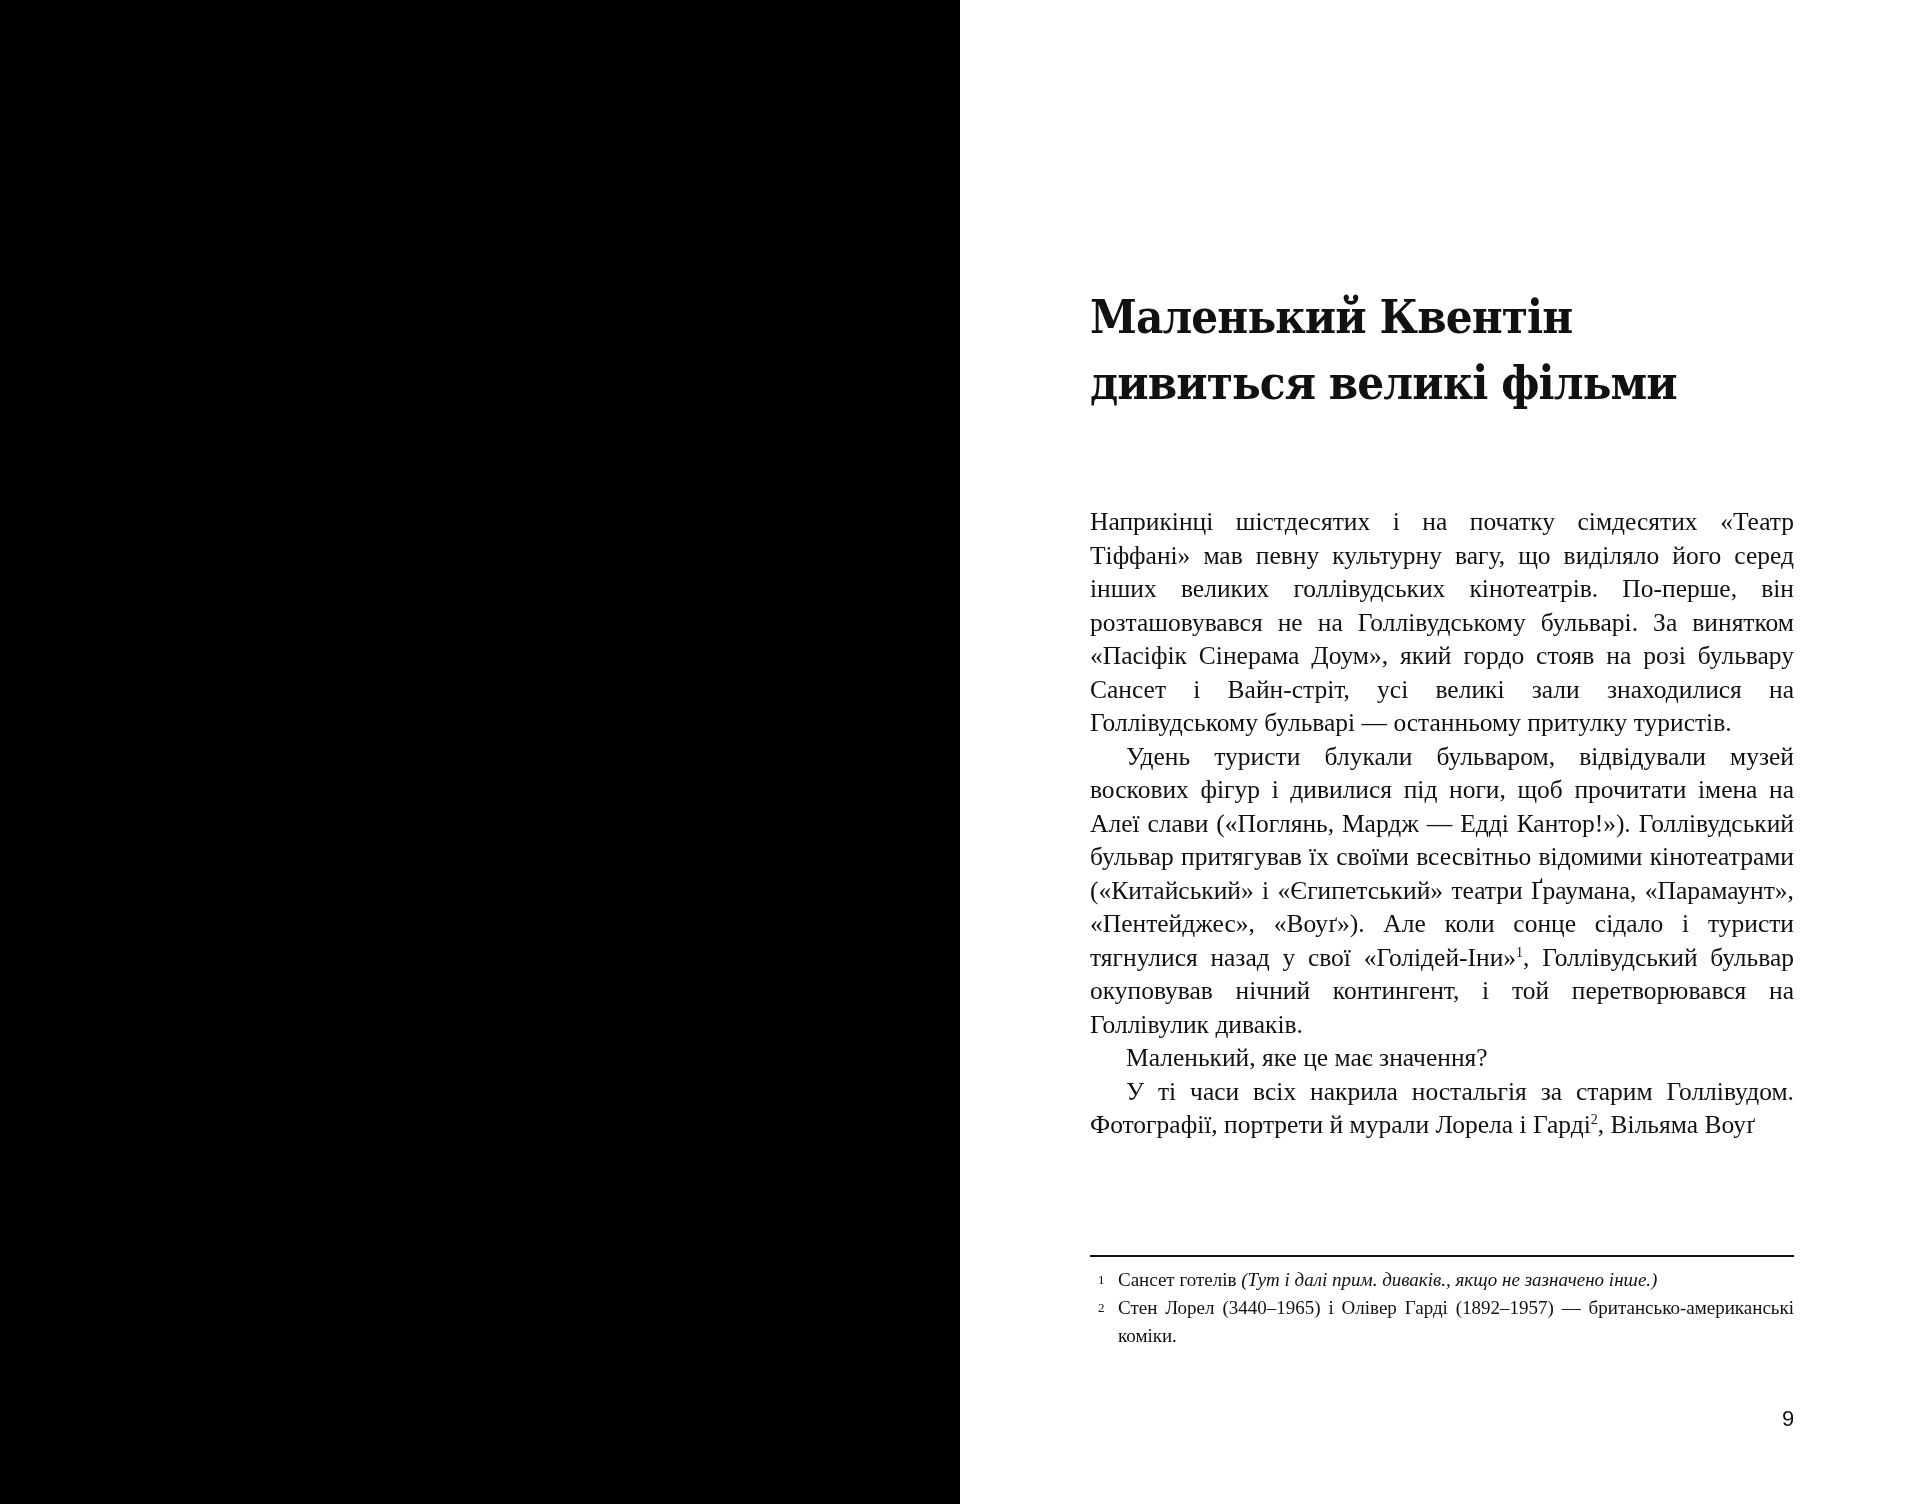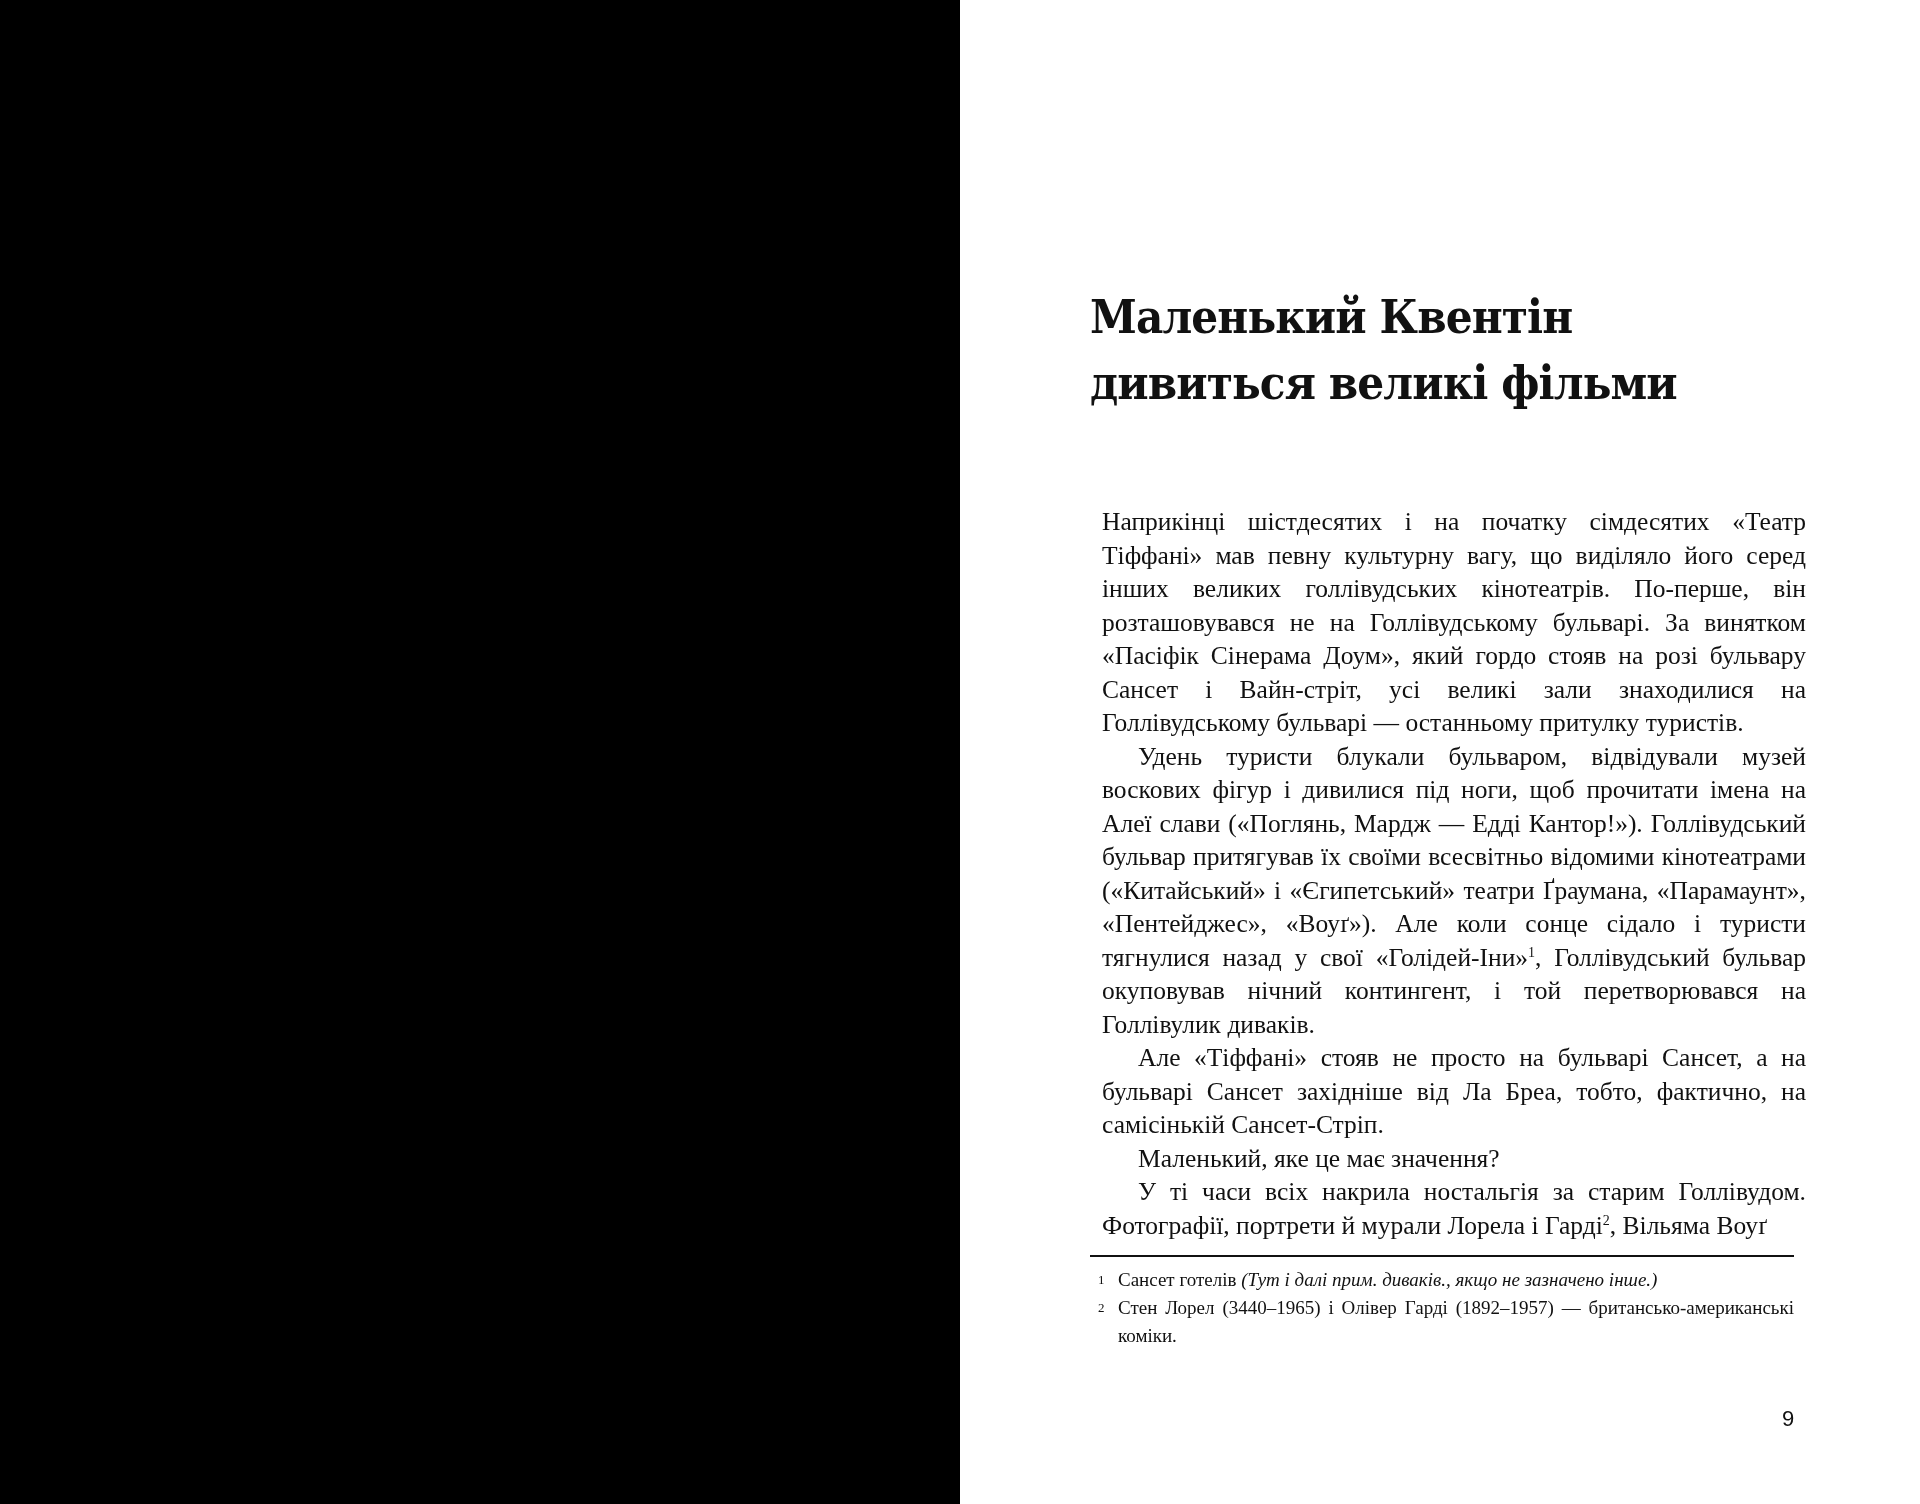--- a/index.html
+++ b/index.html
@@ -1,20 +1,20 @@
 <!DOCTYPE html>
 <html><head>
 <meta charset="utf-8">
 <style>
   html,body{margin:0;padding:0;}
   body{width:1920px;height:1504px;background:#fff;position:relative;overflow:hidden;font-family:"Liberation Serif","DejaVu Serif",serif;color:#111;}
   .left{position:absolute;left:0;top:0;width:960px;height:1504px;background:#000;}
   .page{position:absolute;left:960px;top:0;width:960px;height:1504px;background:#fff;}
   .title{position:absolute;left:130px;top:284px;width:700px;font-family:"DejaVu Serif",serif;font-weight:bold;font-size:46px;line-height:66px;letter-spacing:-1px;margin:0;transform:scaleX(0.92);transform-origin:left top;}
-  .body{position:absolute;left:142px;top:505px;width:704px;font-size:25.5px;line-height:33.5px;text-align:justify;}
+  .body{position:absolute;left:130px;top:505px;width:704px;font-size:25.5px;line-height:33.5px;text-align:justify;}
   .body p{margin:0;text-indent:0;}
   .body p.ind{text-indent:36px;}
   .body p.noind{text-indent:0;}
   sup{font-size:14px;line-height:0;}
   .rule{position:absolute;left:130px;top:1255px;width:704px;height:2px;background:#111;}
   .notes{position:absolute;left:130px;top:1266px;width:704px;font-size:19px;line-height:28px;}
   .note{display:flex;}
   .note .num{width:28px;flex:none;font-size:13px;padding-left:8px;box-sizing:border-box;}
   .note .txt{flex:1;text-align:justify;}
   .note .txt i{font-style:italic;}
@@ -27,21 +27,20 @@
 
 <div class="page">
   <h1 class="title">
     <span>Маленький Квентін</span><br>
     <span>дивиться великі фільми</span>
   </h1>
 
   <div class="body">
     <p class="noind">Наприкінці шістдесятих і на початку сімдесятих «Театр Тіффані» мав певну культурну вагу, що виділяло його серед інших великих голлівудських кінотеатрів. По-перше, він розташовувався не на Голлівудському бульварі. За винятком «Пасіфік Сінерама Доум», який гордо стояв на розі бульвару Сансет і Вайн-стріт, усі великі зали знаходилися на Голлівудському бульварі — останньому притулку туристів.</p>
     <p class="ind"><span>Удень туристи блукали бульваром, відвідували музей воскових фігур і дивилися під ноги, щоб прочитати імена на Алеї слави («Поглянь, Мардж — Едді Кантор!»). Голлівудський бульвар притягував їх своїми всесвітньо відомими кінотеатрами («Китайський» і «Єгипетський» театри Ґраумана, «Парамаунт», «Пентейджес», «Воуґ»). Але коли сонце сідало і туристи тягнулися назад у свої «Голідей-Іни»</span><sup>1</sup><span>, Голлівудський бульвар окуповував нічний контингент, і той перетворювався на Голлівулик диваків.</span></p>
-    <p class="ind">Але «Тіффані» стояв не просто на бульварі Сансет, а на бульварі Сансет західніше від Ла Бреа, тобто, фактично, на самісінькій Сансет-Стріп.</p>
     <p class="ind">Маленький, яке це має значення?</p>
     <p class="ind"><span>У ті часи всіх накрила ностальгія за старим Голлівудом. Фотографії, портрети й мурали Лорела і Гарді</span><sup>2</sup><span>, Вільяма Воуґ</span></p>
   </div>
 
   <div class="rule"></div>
 
   <div class="notes">
     <div class="note">
       <span class="num">1</span>
       <span class="txt"><span>Сансет готелів </span><i>(Тут і далі прим. диваків., якщо не зазначено інше.)</i></span>

